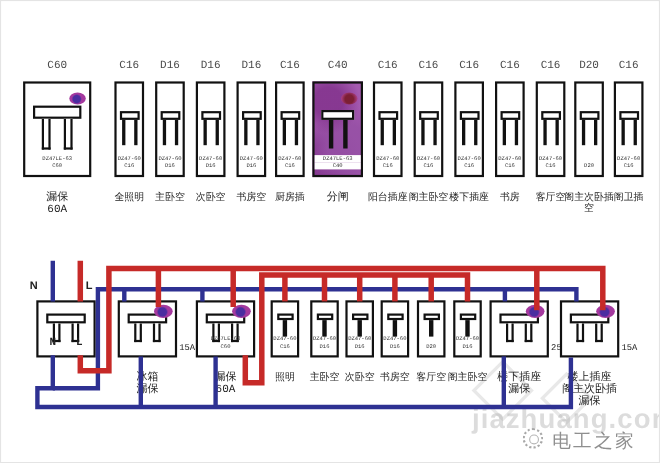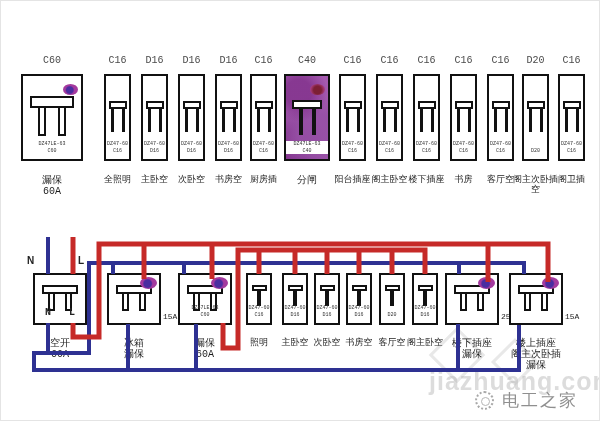--- a/index.html
+++ b/index.html
@@ -28,21 +28,21 @@
   .dot{position:absolute;border-radius:50%;
     background:radial-gradient(circle at 45% 55%, #4a2da0 0 32%, #a4399e 45% 100%);}
   .dot.red{background:radial-gradient(circle at 50% 55%, #7c1f34 0 40%, #a53a78 70%, #a84b9a 100%);}
   .caption{position:absolute;text-align:center;color:#1d1d1d;font-size:10px;line-height:11px;white-space:nowrap;}
   .caption.small{font-size:9px;line-height:10px;}
   .feedlab{position:absolute;font-size:10px;font-weight:bold;color:#222;}
   svg{position:absolute;left:0;top:0;z-index:3;pointer-events:none;}
   .wm-site{position:absolute;left:428px;top:366px;font-size:25px;font-weight:bold;
     color:rgba(172,172,172,.42);letter-spacing:1px;z-index:0;}
   .wm-diamond{position:absolute;border:3px solid rgba(190,190,190,.35);transform:rotate(45deg);z-index:0;}
-  .brand{position:absolute;left:474px;top:388px;display:flex;align-items:center;z-index:4;}
+  .brand{position:absolute;left:474px;top:388px;display:flex;z-index:4;}
   .brand-logo{width:19px;height:19px;border:2px dotted #a8a8a8;border-radius:50%;
     box-sizing:border-box;margin-right:8px;position:relative;}
   .brand-logo::after{content:"";position:absolute;left:4px;top:4px;width:7px;height:7px;
     border:1.5px solid #b5b5b5;border-radius:50%;}
   .brand-name{font-size:17px;color:#8f8f8f;letter-spacing:2px;
     text-shadow:0 0 2px rgba(255,255,255,.9);}
   .z2{z-index:2;font-family:Liberation Mono, monospace;} .z4{z-index:4;}
 </style>
 </head>
 <body>
@@ -360,24 +360,20 @@
             <span class="legs" style="gap: 10px;">
               <span class="leg-o" style="width: 7px; height: 17px;"></span>
               <span class="leg-o" style="width: 7px; height: 17px;"></span>
             </span>
           </div>
           <div class="terms">
             <span>N</span>
             <span>L</span>
           </div>
         </div>
-        <div class="caption" style="left: -8px; top: 65px; width: 70px;">
-          <div>空开</div>
-          <div>60A</div>
-        </div>
       </div>
       <div class="breaker z2" style="left: 106px; top: 272px; width: 54px; height: 52px;">
         <div class="box">
           <div class="toggle" style="margin-top: 10px;">
             <span class="bar" style="width: 36px; height: 9px;"></span>
             <span class="legs" style="gap: 10px;">
               <span class="leg-o" style="width: 7px; height: 17px;"></span>
               <span class="leg-o" style="width: 7px; height: 17px;"></span>
             </span>
           </div>

